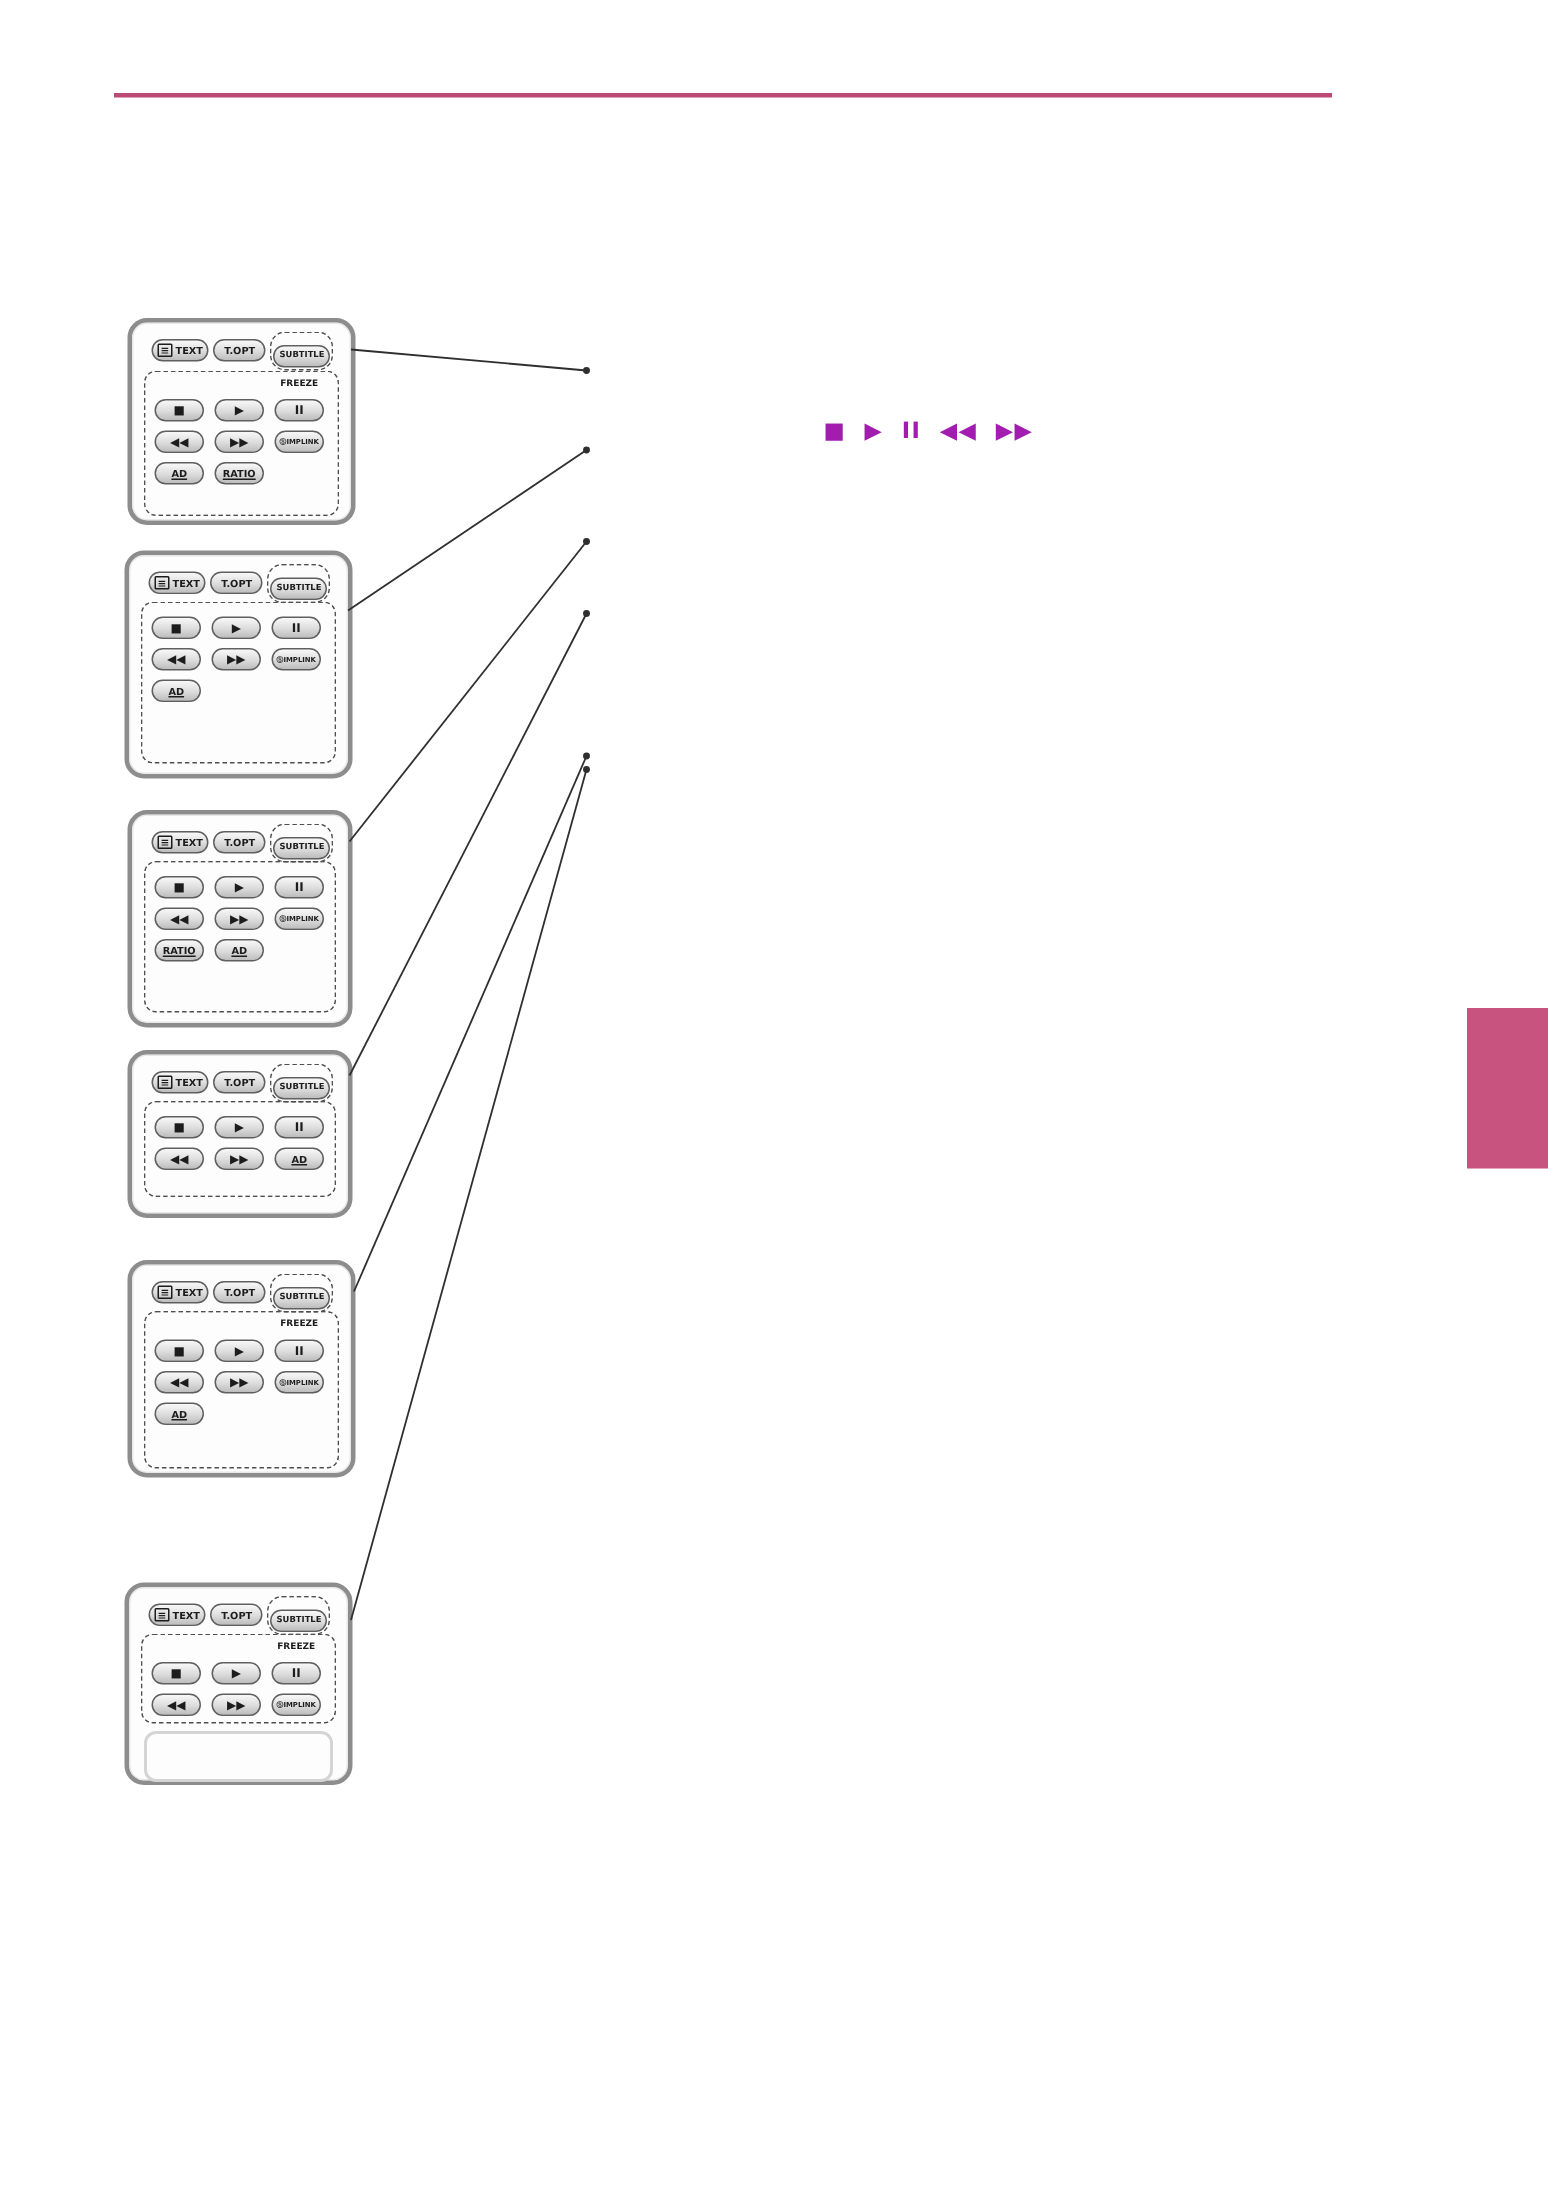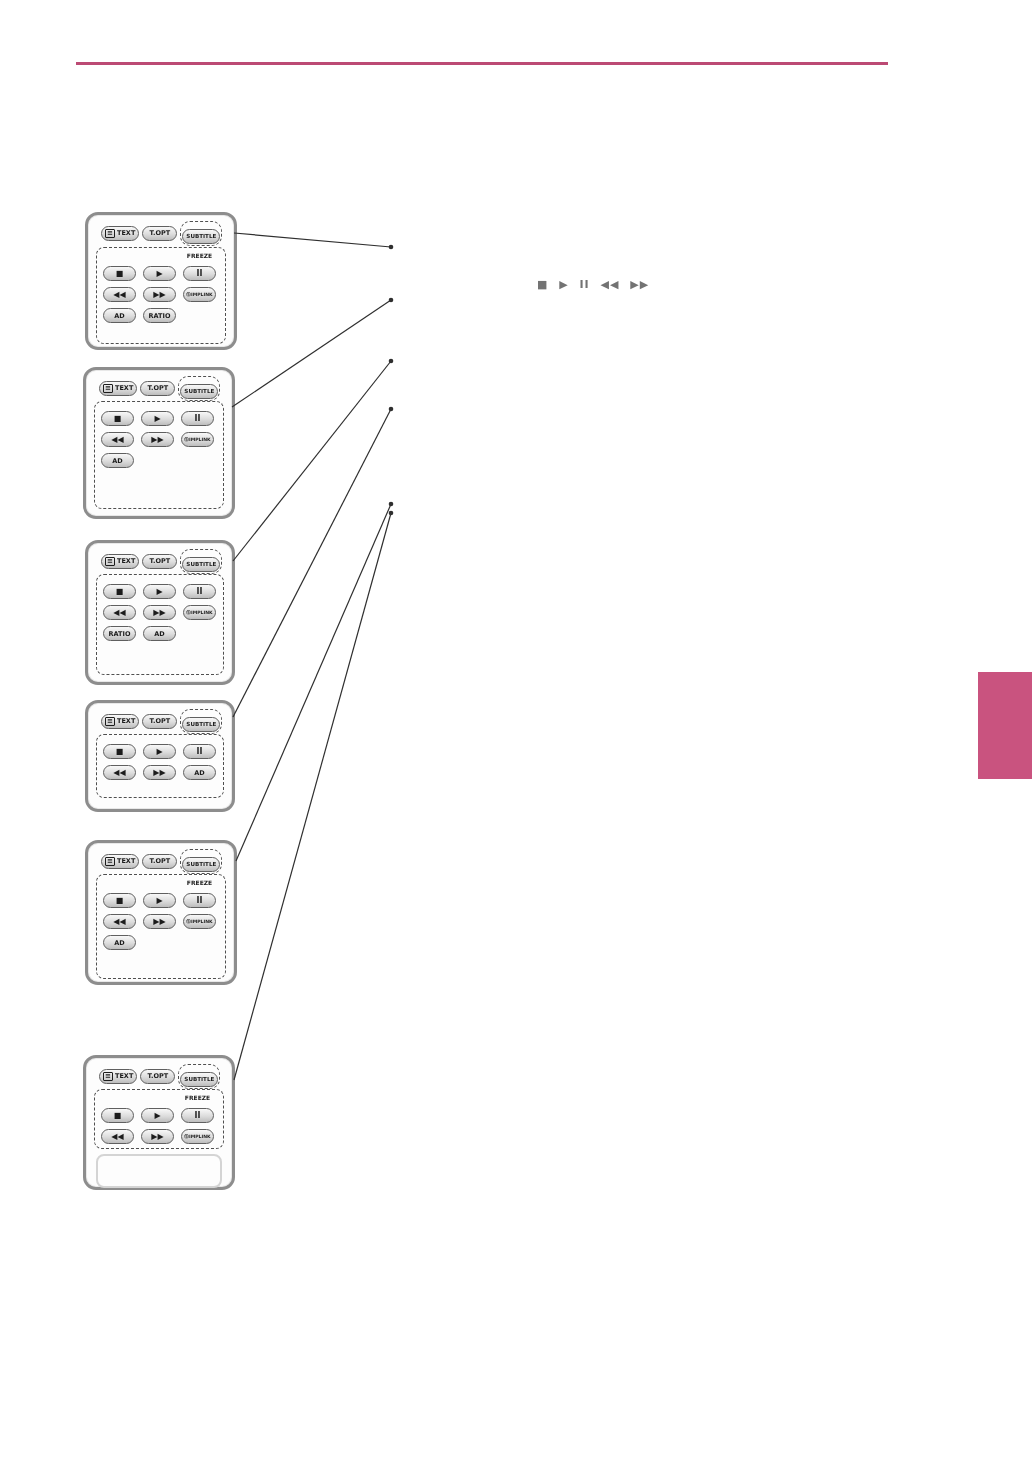--- a/index.html
+++ b/index.html
@@ -45,35 +45,35 @@
     margin-right:2px;font-weight:700;
   }
   .dasharea{
     position:absolute;left:8px;right:8px;
     border:1px dashed #4f4f4f;border-radius:8px;
     padding:3px 0 0 6px;box-sizing:border-box;
   }
   .row{display:flex;gap:7px;margin-top:6px;}
   .btn.key{width:33px;height:15px;font-size:8px;border-radius:8px;}
   .btn.key.simplink{font-size:4.6px;}
-  .btn.key.small{font-size:6.5px;}
+  .btn.key.small{font-size:6.5px;text-decoration:underline;}
   .freezerow{display:flex;gap:7px;height:8px;margin-top:1px;}
   .freezerow .sp{width:33px;}
   .freeze{
     width:33px;text-align:center;font-size:6px;font-weight:700;color:#1c1c1c;
     line-height:8px;
   }
   .ghostbox{
     position:absolute;left:10px;right:10px;height:34px;
     border:2px solid #d4d4d4;border-radius:8px;box-sizing:border-box;
   }
   .lines{position:absolute;left:0;top:0;width:1032px;height:1457px;pointer-events:none;}
   .symline{
-    position:absolute;left:537px;top:278px;
-    font-size:11px;font-weight:700;color:#737373;
+    position:absolute;left:549px;top:278px;
+    font-size:15px;font-weight:700;color:#a21caf;
     letter-spacing:1px;word-spacing:6px;white-space:nowrap;
   }
 </style>
 </head>
 <body>
 
 <div class="page">
 
   <div class="toprule"></div>
   <div class="sidetab"></div>

